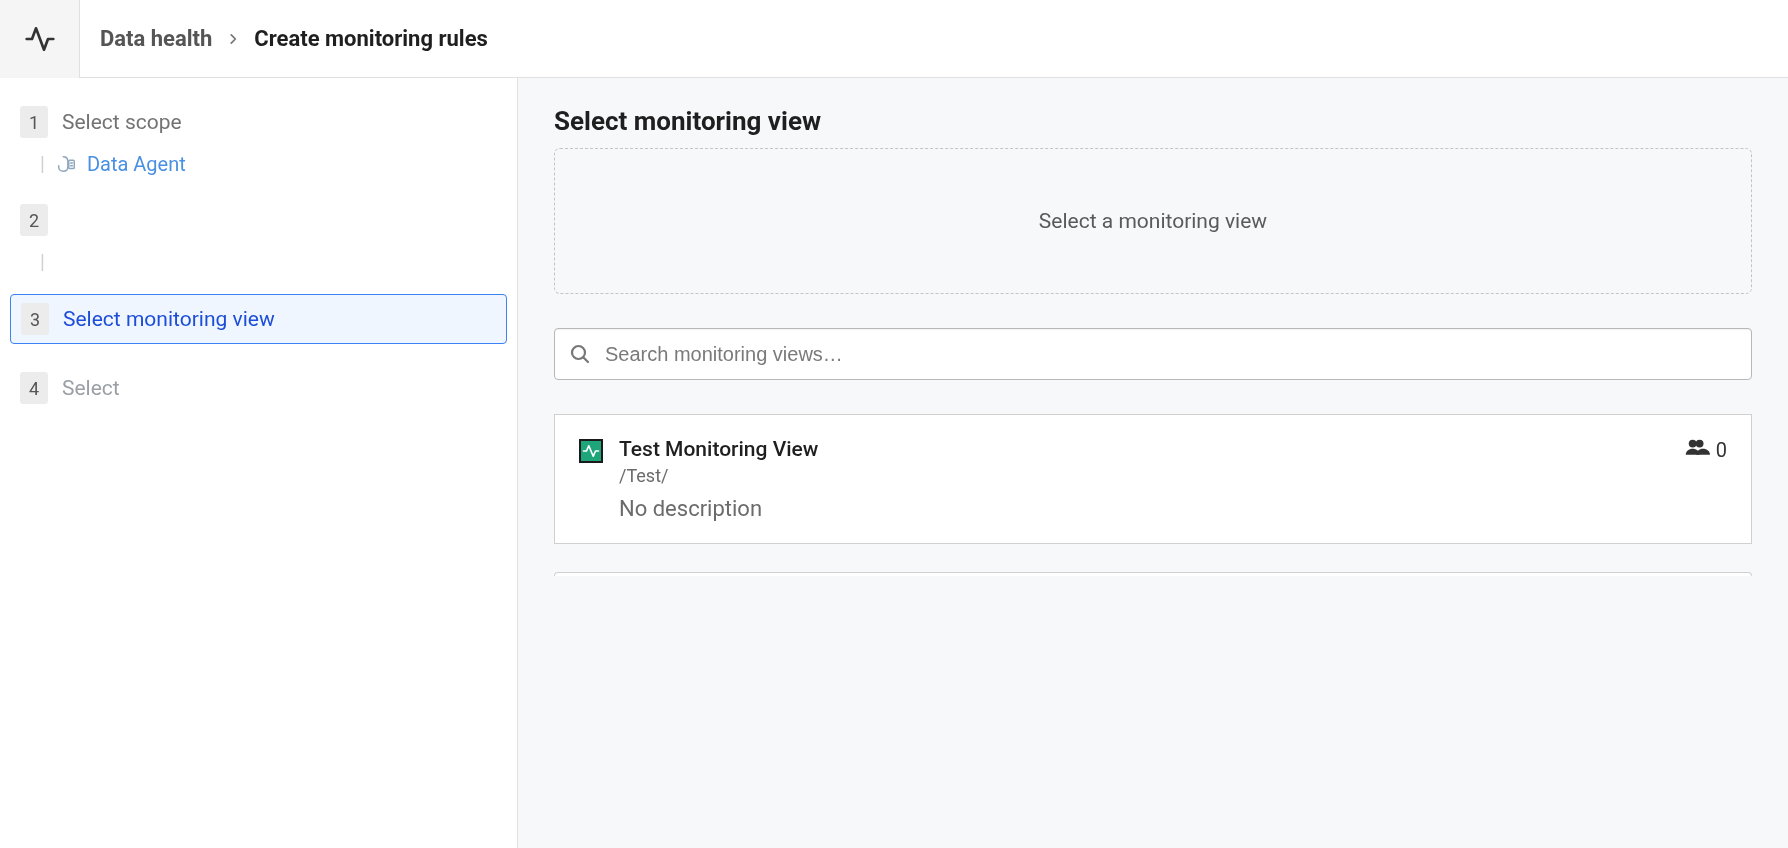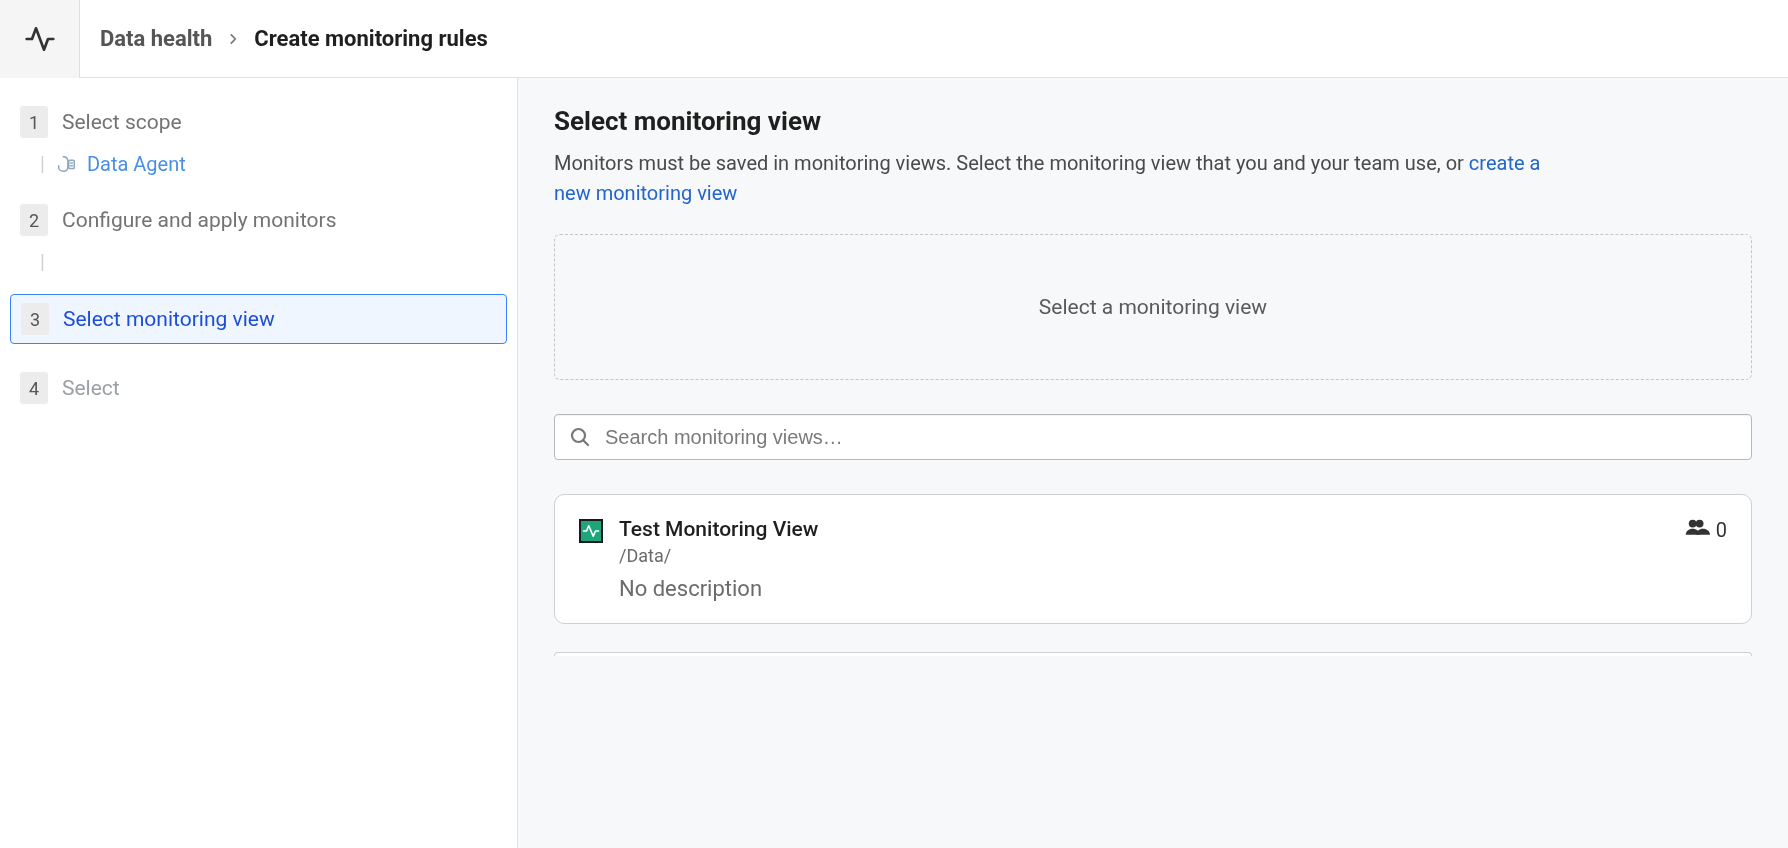--- a/index.html
+++ b/index.html
@@ -161,36 +161,36 @@
     .search-icon {
       position: absolute;
       left: 14px;
       top: 50%;
       transform: translateY(-50%);
       color: #777;
       display: flex;
     }
     .search-input {
       width: 100%;
-      height: 46px;
+      height: 52px;
       border: 1px solid #b8b8b8;
       border-radius: 4px;
       padding: 0 14px 0 50px;
       font-size: 20px;
       color: #1f1f1f;
       background: #fff;
       box-shadow: inset 0 1px 1px rgba(0,0,0,0.05);
     }
     .search-input::placeholder {
       color: #7a7a7a;
     }
     .card {
       background: #fff;
       border: 1px solid #d0d0d0;
-      border-radius: 10px;
+      border-radius: 0;
       padding: 22px 24px;
       display: flex;
       gap: 16px;
       align-items: flex-start;
       margin-bottom: 28px;
       cursor: pointer;
     }
     .card-icon {
       width: 24px;
       height: 24px;
@@ -267,21 +267,20 @@
             <line x1="17" y1="14" x2="19" y2="14"></line>
           </svg>
         </span>
         <a class="step-sub-link">Data Agent</a>
       </div>
     </div>
 
     <div class="step">
       <div class="step-row">
         <span class="step-num">2</span>
-        <span class="step-title">Configure and apply monitors</span>
       </div>
       <div class="step-sub">
         <span class="step-sub-sep">|</span>
       </div>
     </div>
 
     <div class="step active">
       <div class="step-row">
         <span class="step-num">3</span>
         <span class="step-title">Select monitoring view</span>
@@ -292,23 +291,20 @@
       <div class="step-row">
         <span class="step-num">4</span>
         <span class="step-title">Select</span>
       </div>
     </div>
 
   </aside>
 
   <main class="main">
     <h1 class="main-heading">Select monitoring view</h1>
-    <p class="main-subtext">
-      <span>Monitors must be saved in monitoring views. Select the monitoring view that you and your team use, or </span><a href="#">create a new monitoring view</a>
-    </p>
 
     <div class="dropzone">
       <span>Select a monitoring view</span>
     </div>
 
     <div class="search-wrap">
       <span class="search-icon">
         <svg width="24" height="24" viewBox="0 0 24 24" fill="none" stroke="#777" stroke-width="2.2" stroke-linecap="round">
           <circle cx="10.5" cy="10.5" r="6.5"></circle>
           <line x1="20" y1="20" x2="15.5" y2="15.5"></line>
@@ -318,21 +314,21 @@
     </div>
 
     <div class="card">
       <div class="card-icon">
         <svg width="18" height="18" viewBox="0 0 24 24" fill="none" stroke="#fff" stroke-width="2.2" stroke-linecap="round" stroke-linejoin="round">
           <polyline points="2 12 6 12 9 5 15 19 18 12 22 12"></polyline>
         </svg>
       </div>
       <div class="card-body">
         <div class="card-title">Test Monitoring View</div>
-        <div class="card-path">/Data/</div>
+        <div class="card-path">/Test/</div>
         <div class="card-desc">No description</div>
       </div>
       <div class="card-count">
         <span>
           <svg width="26" height="20" viewBox="0 0 30 20" fill="#333">
             <circle cx="10" cy="6" r="4.5"></circle>
             <circle cx="18" cy="6" r="4.5"></circle>
             <path d="M2 19c0-4 3.6-7 8-7s8 3 8 7H2z"></path>
             <path d="M14 19c0-4 3.6-7 8-7s8 3 8 7H14z"></path>
           </svg>

